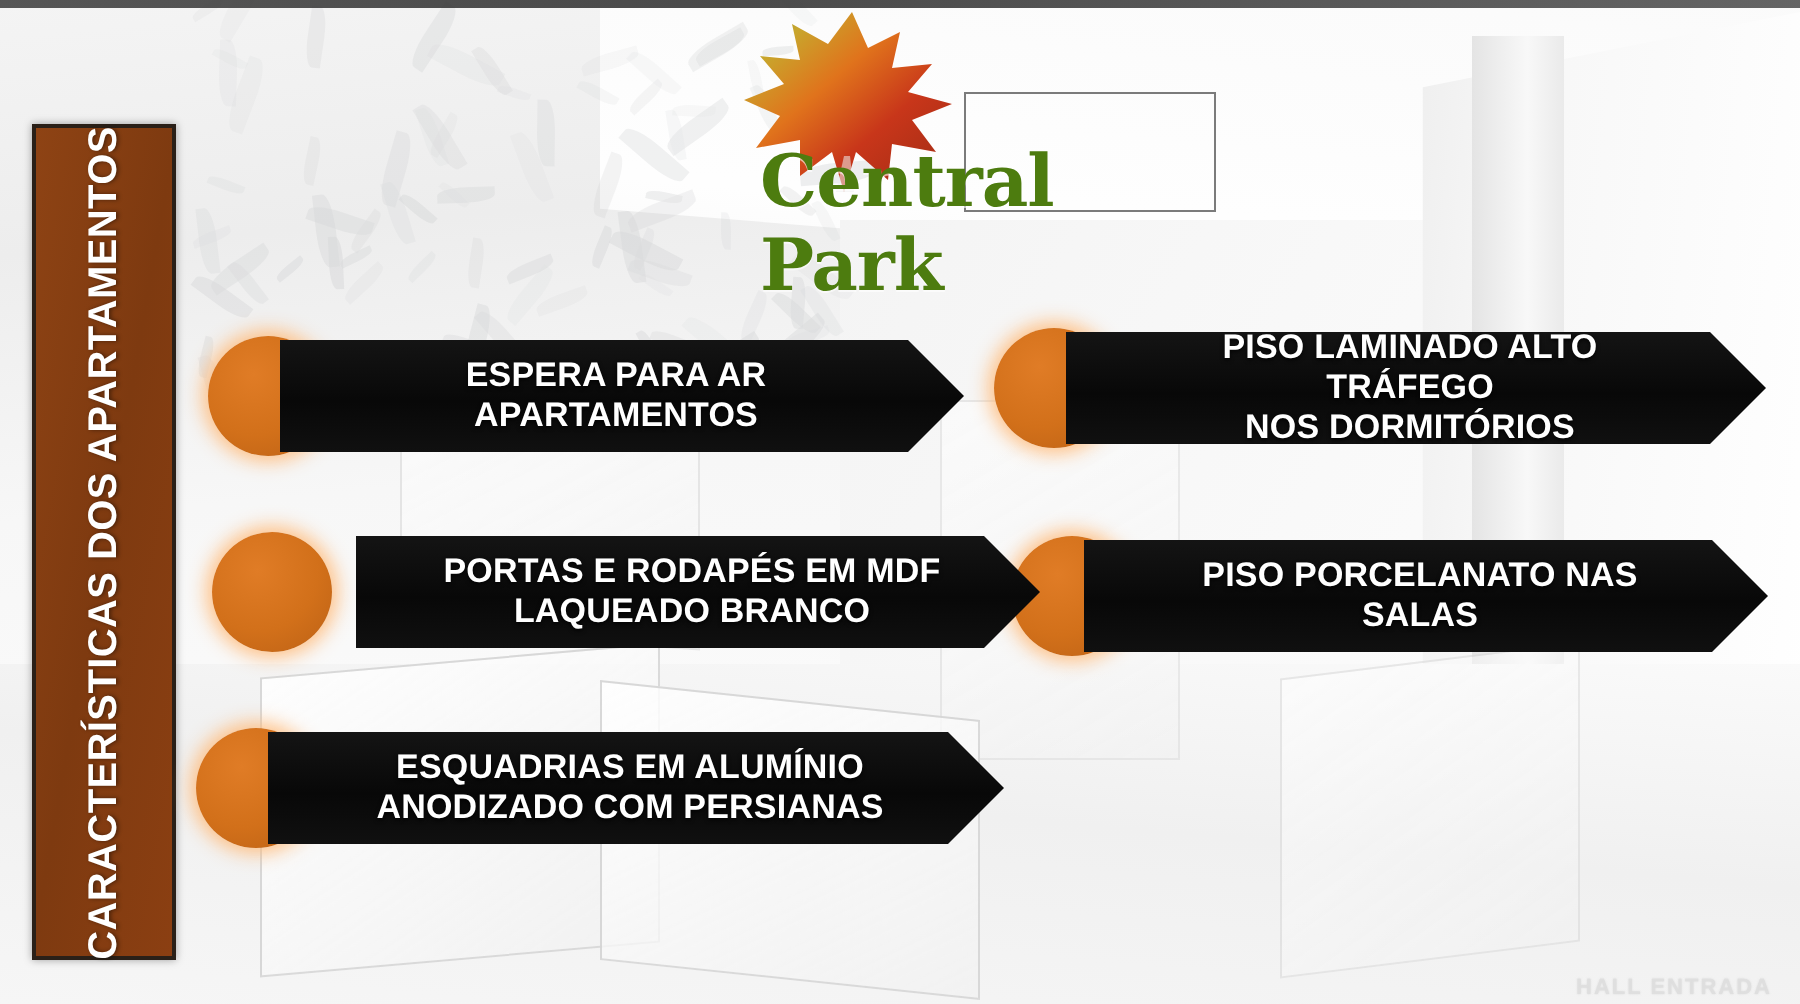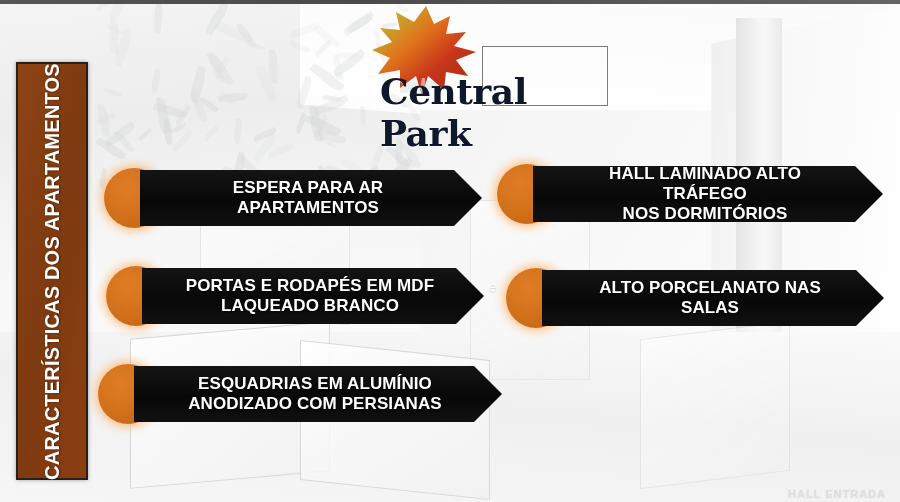--- a/index.html
+++ b/index.html
@@ -116,21 +116,21 @@
   }
   .logo-edificio {
     position: absolute; left: 82px; top: 52px;
     font-family: "DejaVu Serif", serif;
     font-size: 20px; font-style: italic; color: #1d1d1d;
     letter-spacing: .5px;
   }
   .logo-main {
     position: absolute; left: 8px; top: 68px;
     font-family: "DejaVu Serif", serif;
-    font-size: 36px; font-weight: 700; color: #0f172a;
+    font-size: 36px; font-weight: 700; color: #4d7c0f;
     letter-spacing: -.5px;
     text-shadow: 0 1px 0 rgba(255,255,255,.6);
   }
 
   
   .sidebar {
     position: absolute; left: 16px; top: 62px;
     width: 72px; height: 418px;
     background: linear-gradient(100deg, #8e4314 0%, #7e3a10 50%, #8b3f12 100%);
     border: 2px solid #2a2018;
@@ -184,21 +184,21 @@
     text-shadow: 0 1px 2px rgba(0,0,0,.8);
     white-space: pre-line;
   }
 
   
   #banner-0 { left: 104px; top: 170px; }
   #banner-0 .arrow { width: 342px; }
   #banner-1 { left: 497px; top: 166px; }
   #banner-1 .arrow { width: 350px; }
   #banner-2 { left: 106px; top: 268px; }
-  #banner-2 .arrow { width: 342px; }
+  #banner-2 .arrow { width: 342px; margin-left: 36px; }
   #banner-3 { left: 506px; top: 270px; }
   #banner-3 .arrow { width: 342px; }
   #banner-4 { left: 98px; top: 366px; }
   #banner-4 .arrow { width: 368px; }
 
   
   .footer-caption {
     position: absolute; right: 14px; bottom: 2px;
     font-size: 11px; font-weight: 700;
     letter-spacing: 1px;
@@ -346,37 +346,37 @@
   <div class="banner" id="banner-0">
     <div class="bubble"></div>
     <div class="arrow">
       <div class="arrow-text">ESPERA PARA AR APARTAMENTOS</div>
     </div>
   </div>
 
   <div class="banner" id="banner-1">
     <div class="bubble"></div>
     <div class="arrow">
-      <div class="arrow-text">HALL LAMINADO ALTO TRÁFEGO
+      <div class="arrow-text">PISO LAMINADO ALTO TRÁFEGO
 NOS DORMITÓRIOS</div>
     </div>
   </div>
 
   <div class="banner" id="banner-2">
     <div class="bubble"></div>
     <div class="arrow">
       <div class="arrow-text">PORTAS E RODAPÉS EM MDF
 LAQUEADO BRANCO</div>
     </div>
   </div>
 
   <div class="banner" id="banner-3">
     <div class="bubble"></div>
     <div class="arrow">
-      <div class="arrow-text">ALTO PORCELANATO NAS SALAS</div>
+      <div class="arrow-text">PISO PORCELANATO NAS SALAS</div>
     </div>
   </div>
 
   <div class="banner" id="banner-4">
     <div class="bubble"></div>
     <div class="arrow">
       <div class="arrow-text">ESQUADRIAS EM ALUMÍNIO
 ANODIZADO COM PERSIANAS</div>
     </div>
   </div>

